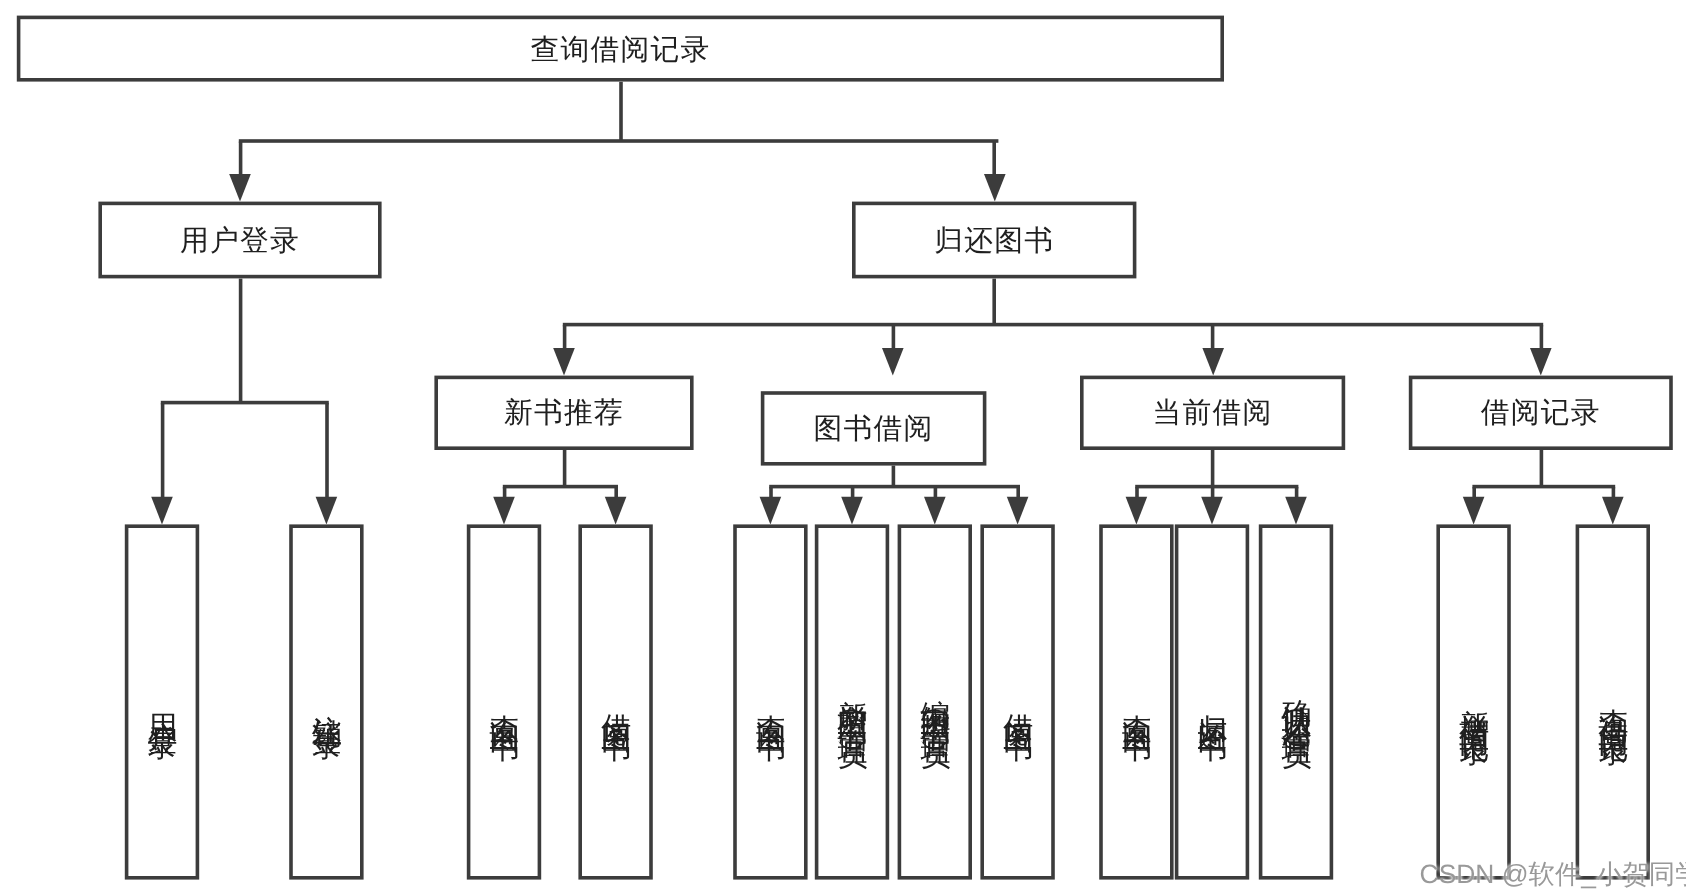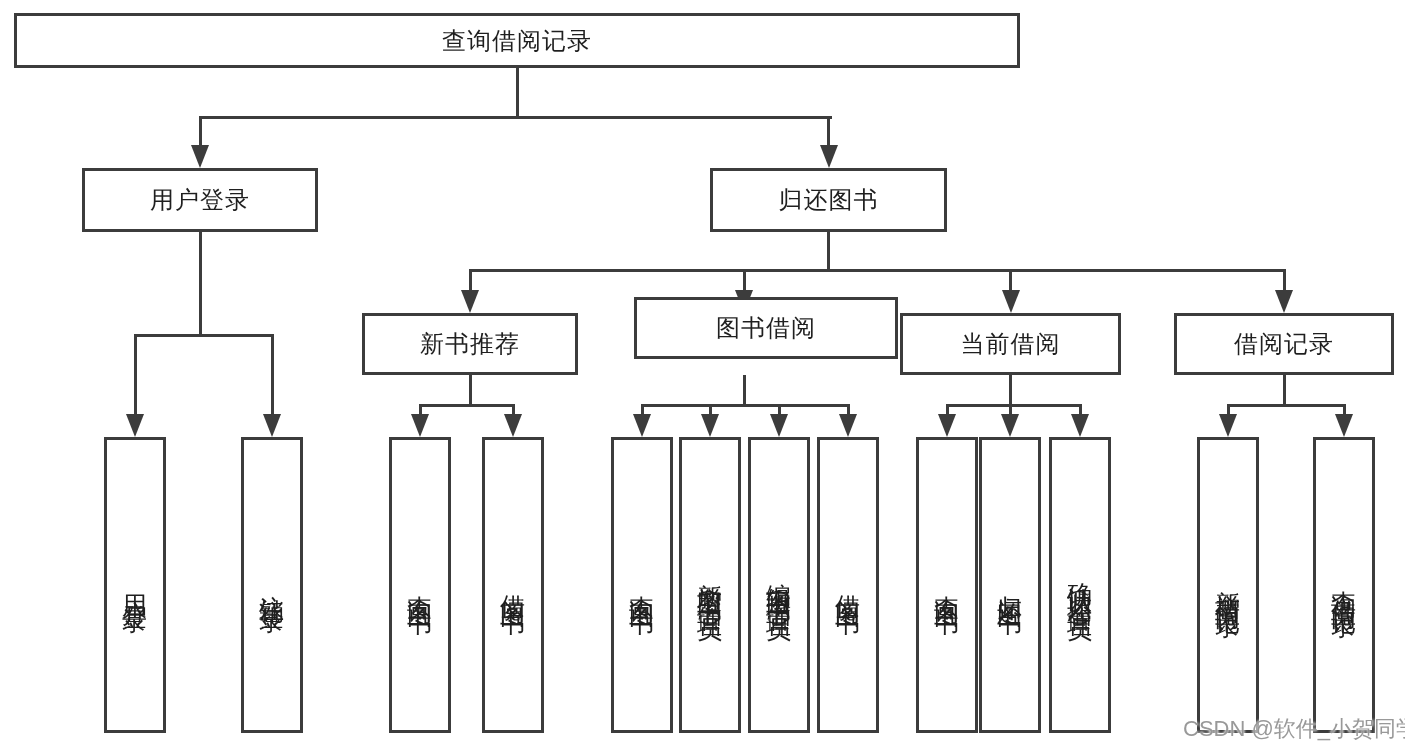--- a/index.html
+++ b/index.html
@@ -73,21 +73,21 @@
   <div class="box hbox" style="left:82px;top:168px;width:236px;height:64px">
     <span class="lbl">用户登录</span>
   </div>
   <div class="box hbox" style="left:710px;top:168px;width:237px;height:64px">
     <span class="lbl">归还图书</span>
   </div>
 
   <div class="box hbox" style="left:362px;top:313px;width:216px;height:62px">
     <span class="lbl">新书推荐</span>
   </div>
-  <div class="box hbox" style="left:634px;top:297px;width:264px;height:62px">
+  <div class="box hbox" style="left:634px;top:326px;width:188px;height:62px">
     <span class="lbl">图书借阅</span>
   </div>
   <div class="box hbox" style="left:900px;top:313px;width:221px;height:62px">
     <span class="lbl">当前借阅</span>
   </div>
   <div class="box hbox" style="left:1174px;top:313px;width:220px;height:62px">
     <span class="lbl">借阅记录</span>
   </div>
 
   <div class="box vbox" style="left:104px;top:437px;width:62px;height:296px">

